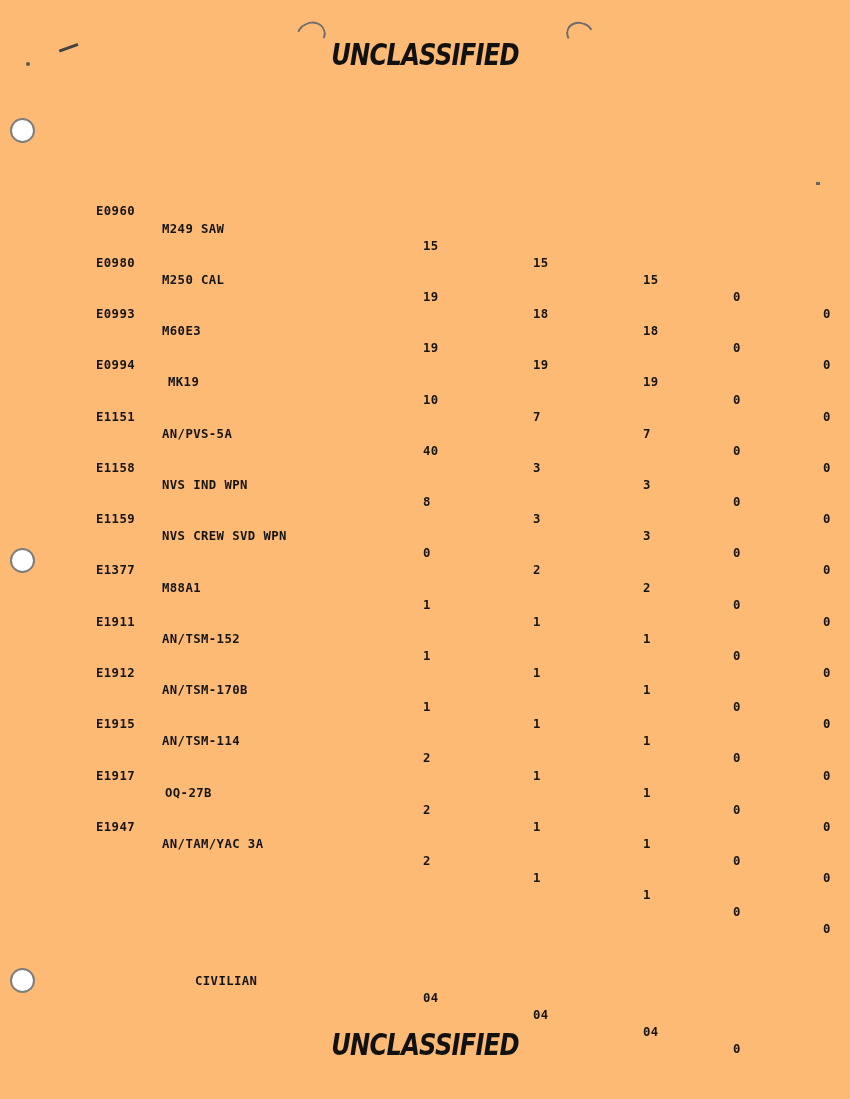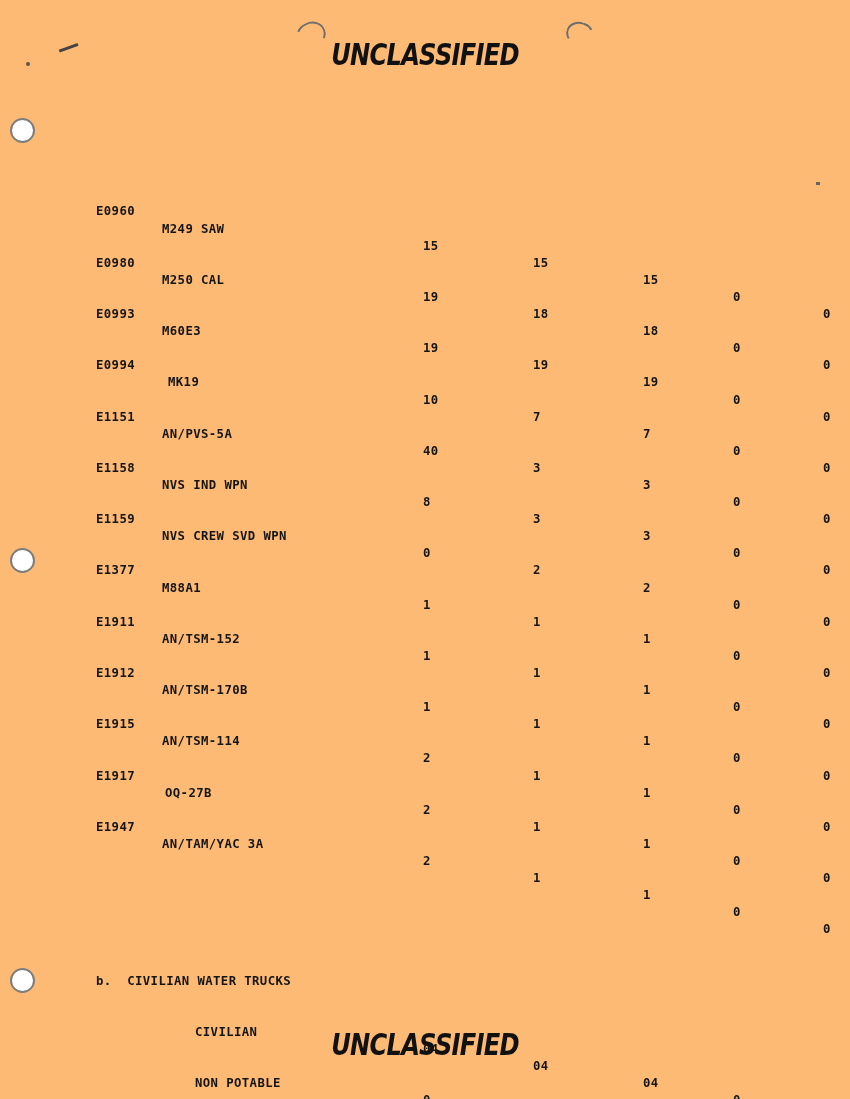--- a/index.html
+++ b/index.html
@@ -252,38 +252,27 @@
       <span class="c2">1</span>
       <span class="c3">1</span>
       <span class="c4">0</span>
       <span class="c5">0</span>
     </span>
 
     <span class="gap"></span>
 
     
     <span class="row">
-      <span class="c-label">b.  CIVILIAN WATER TRUCKS</span>
-    </span>
-    <span class="row">
       <span class="c-label" style="left:99px">CIVILIAN</span>
       <span class="c1">04</span>
       <span class="c2">04</span>
       <span class="c3">04</span>
       <span class="c4">0</span>
       
     </span>
-    <span class="row">
-      <span class="c-label" style="left:99px">NON POTABLE</span>
-      <span class="c1">0</span>
-      
-      
-      
-      
-    </span>
 
     
 
     
     
     
     
     
     
     

